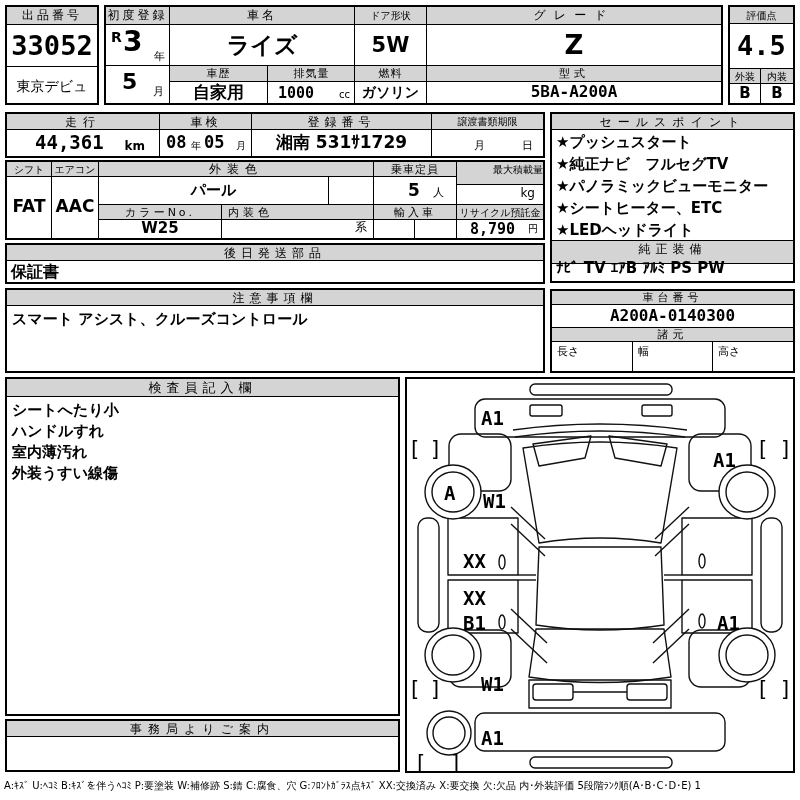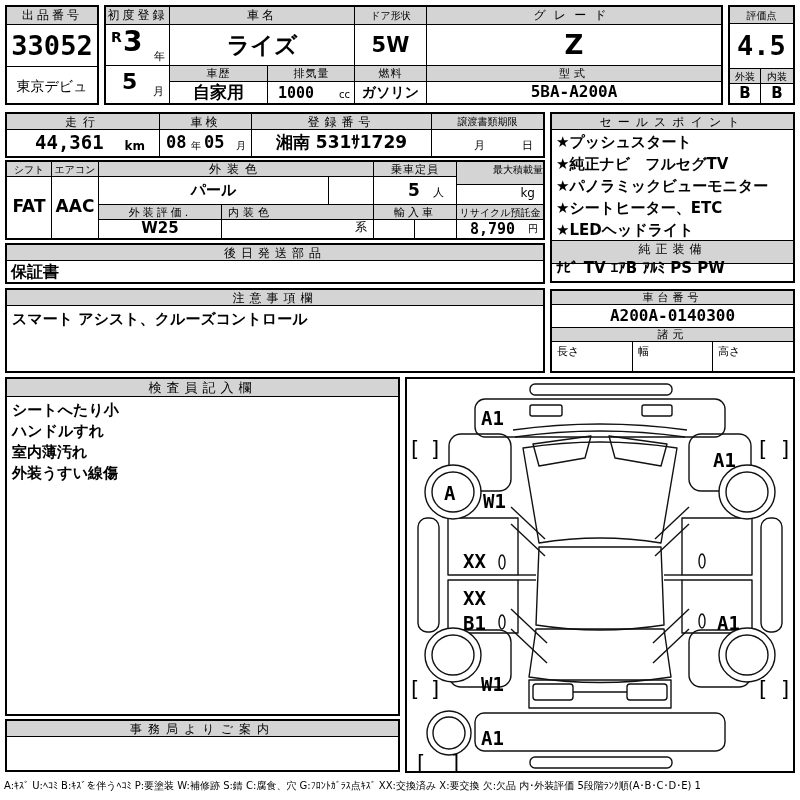--- a/index.html
+++ b/index.html
@@ -116,21 +116,21 @@
   <div class="c val bb br" style="left:92px;top:15px;width:230px;height:28px;font-size:15px;line-height:27px;">パール</div>
   <div class="c bb br" style="left:322px;top:15px;width:45px;height:28px;"></div>
   <div class="c bb br" style="left:367px;top:15px;width:83px;height:28px;">
     <span style="position:absolute;left:34px;top:3px;font-size:17px;font-weight:bold;">5</span>
     <span style="position:absolute;right:12px;bottom:4px;font-size:11px;">人</span>
   </div>
   <div class="c bb" style="left:450px;top:15px;width:86px;height:28px;">
     <span style="position:absolute;right:8px;bottom:4px;font-size:12px;">kg</span>
   </div>
 
-  <div class="c hdr2 bb br" style="left:92px;top:43px;width:123px;height:15px;letter-spacing:3px;">外装評価.</div>
+  <div class="c hdr2 bb br" style="left:92px;top:43px;width:123px;height:15px;letter-spacing:3px;">カラーNo.</div>
   <div class="c hdr2 bb br" style="left:215px;top:43px;width:152px;height:15px;text-align:left;padding-left:6px;letter-spacing:4px;">内装色</div>
   <div class="c hdr2 bb br" style="left:367px;top:43px;width:83px;height:15px;letter-spacing:3px;">輸入車</div>
   <div class="c hdrT bb" style="left:450px;top:43px;width:86px;height:15px;line-height:15px;">リサイクル預託金</div>
 
   <div class="c val br" style="left:92px;top:58px;width:123px;height:18px;font-size:15px;line-height:17px;">W25</div>
   <div class="c br" style="left:215px;top:58px;width:152px;height:18px;">
     <span style="position:absolute;right:6px;bottom:2px;font-size:12px;">系</span>
   </div>
   <div class="c br" style="left:367px;top:58px;width:41px;height:18px;"></div>
   <div class="c br" style="left:408px;top:58px;width:42px;height:18px;"></div>

